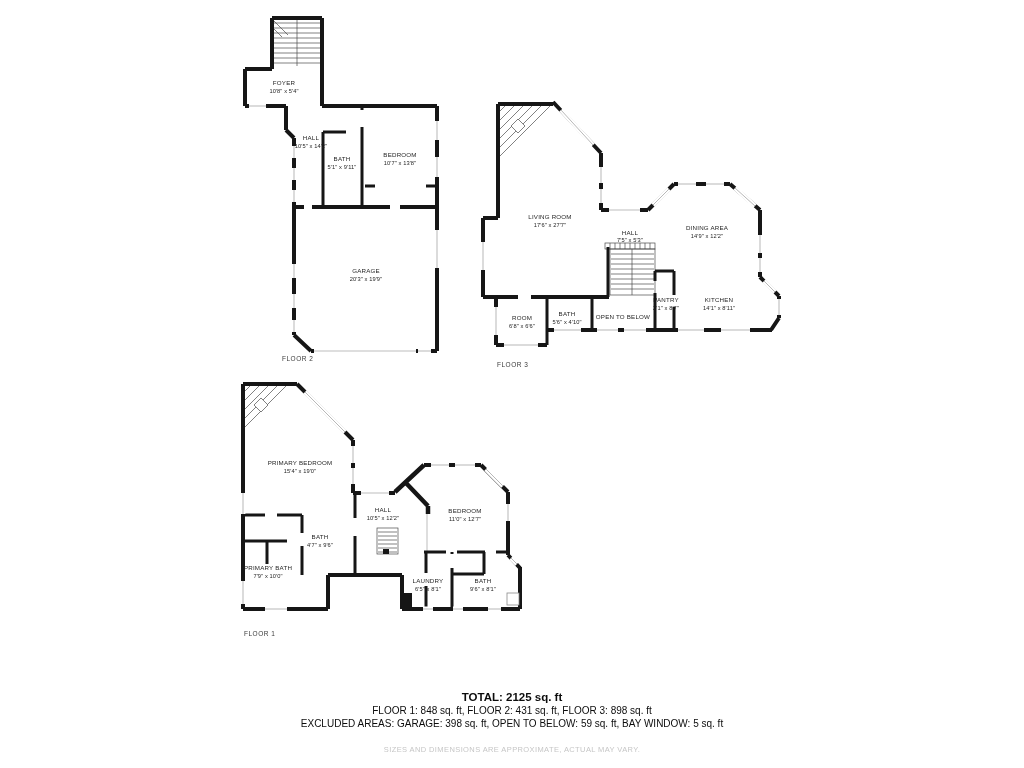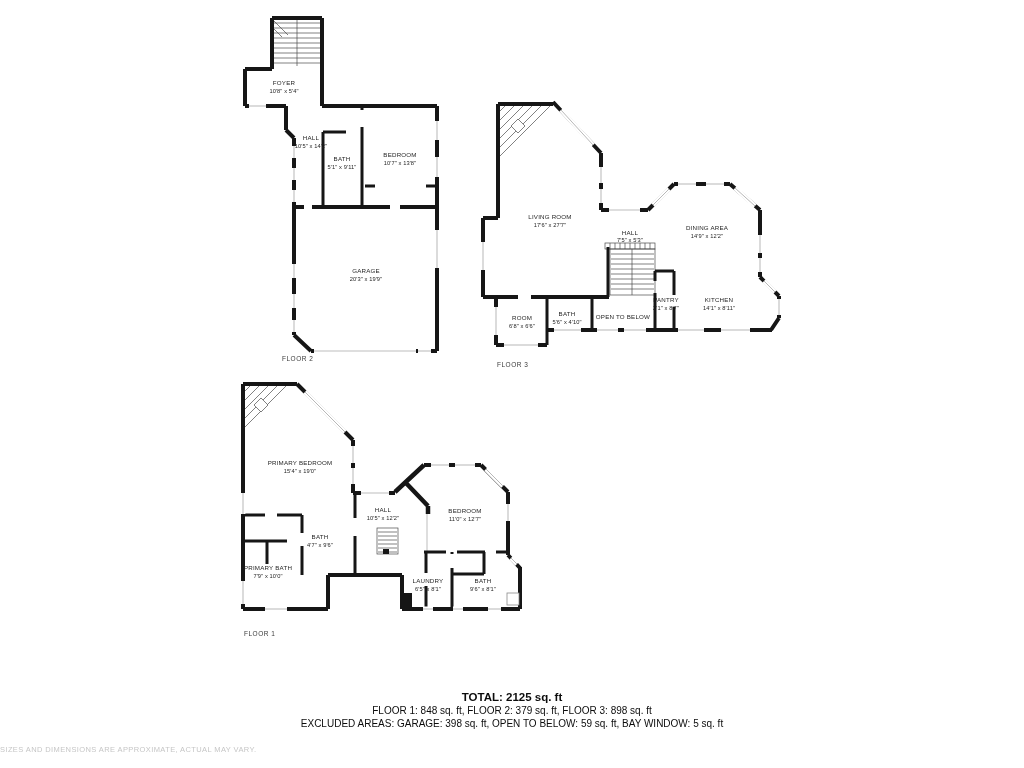--- a/index.html
+++ b/index.html
@@ -18,21 +18,21 @@
   .winbox{fill:#ffffff;stroke:#8a8a8a;stroke-width:0.8;}
   
   text.rn{font-family:"Liberation Sans",sans-serif;font-size:6.2px;fill:#1f1f1f;
           text-anchor:middle;letter-spacing:0.2px;}
   text.rd{font-family:"Liberation Sans",sans-serif;font-size:5.7px;fill:#1f1f1f;
           text-anchor:middle;letter-spacing:0.1px;}
   .caption{position:absolute;font-size:6.5px;color:#3a3a3a;letter-spacing:0.5px;}
   .summary{position:absolute;left:0;top:691px;width:1024px;text-align:center;color:#0c0c0c;}
   .sum-total{font-size:11.5px;font-weight:bold;line-height:13px;}
   .sum-line{font-size:10px;line-height:12px;margin-top:1px;}
-  .disclaimer{position:absolute;left:0;top:745px;width:1024px;
+  .disclaimer{position:absolute;left:0;top:745px;width:1024px;text-align:center;
               font-size:7.5px;color:#c6c6c6;letter-spacing:0.4px;}
 </style>
 </head>
 <body>
 
 <div class="canvas">
 
   <svg class="plan" style="left:232px;top:10px" width="225" height="345" viewBox="0 0 225 345">
     <g>
       <path class="thin" d="M41,13 H89 M41,18 H89 M41,23 H89 M41,28 H89 M41,33 H89 M41,38 H89 M41,43 H89 M41,48 H89 M41,53 H89 M65,9 V56 M42,11 L56,25 M42,19 L50,27"></path>
@@ -134,18 +134,18 @@
       <text class="rn" x="193" y="205">LAUNDRY</text>
       <text class="rd" x="193" y="213">6'5" x 8'1"</text>
       <text class="rn" x="248" y="205">BATH</text>
       <text class="rd" x="248" y="213">9'6" x 8'1"</text>
     </g>
   </svg>
   <div class="caption" style="left:244px;top:630px">FLOOR 1</div>
 
   <div class="summary">
     <div class="sum-total">TOTAL: 2125 sq. ft</div>
-    <div class="sum-line">FLOOR 1: 848 sq. ft, FLOOR 2: 379 sq. ft, FLOOR 3: 898 sq. ft</div>
+    <div class="sum-line">FLOOR 1: 848 sq. ft, FLOOR 2: 431 sq. ft, FLOOR 3: 898 sq. ft</div>
     <div class="sum-line">EXCLUDED AREAS: GARAGE: 398 sq. ft, OPEN TO BELOW: 59 sq. ft, BAY WINDOW: 5 sq. ft</div>
   </div>
   <div class="disclaimer">SIZES AND DIMENSIONS ARE APPROXIMATE, ACTUAL MAY VARY.</div>
 
 </div>
 
 </body></html>

